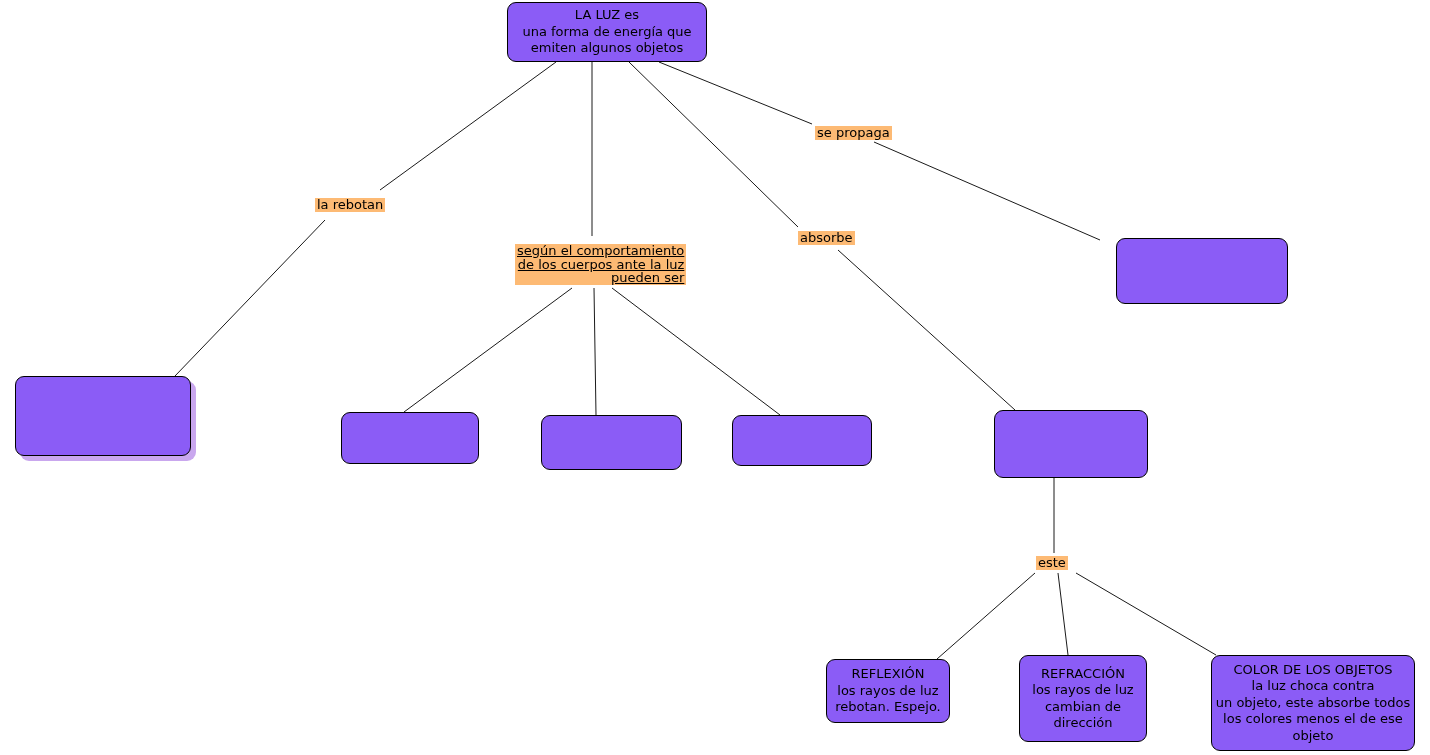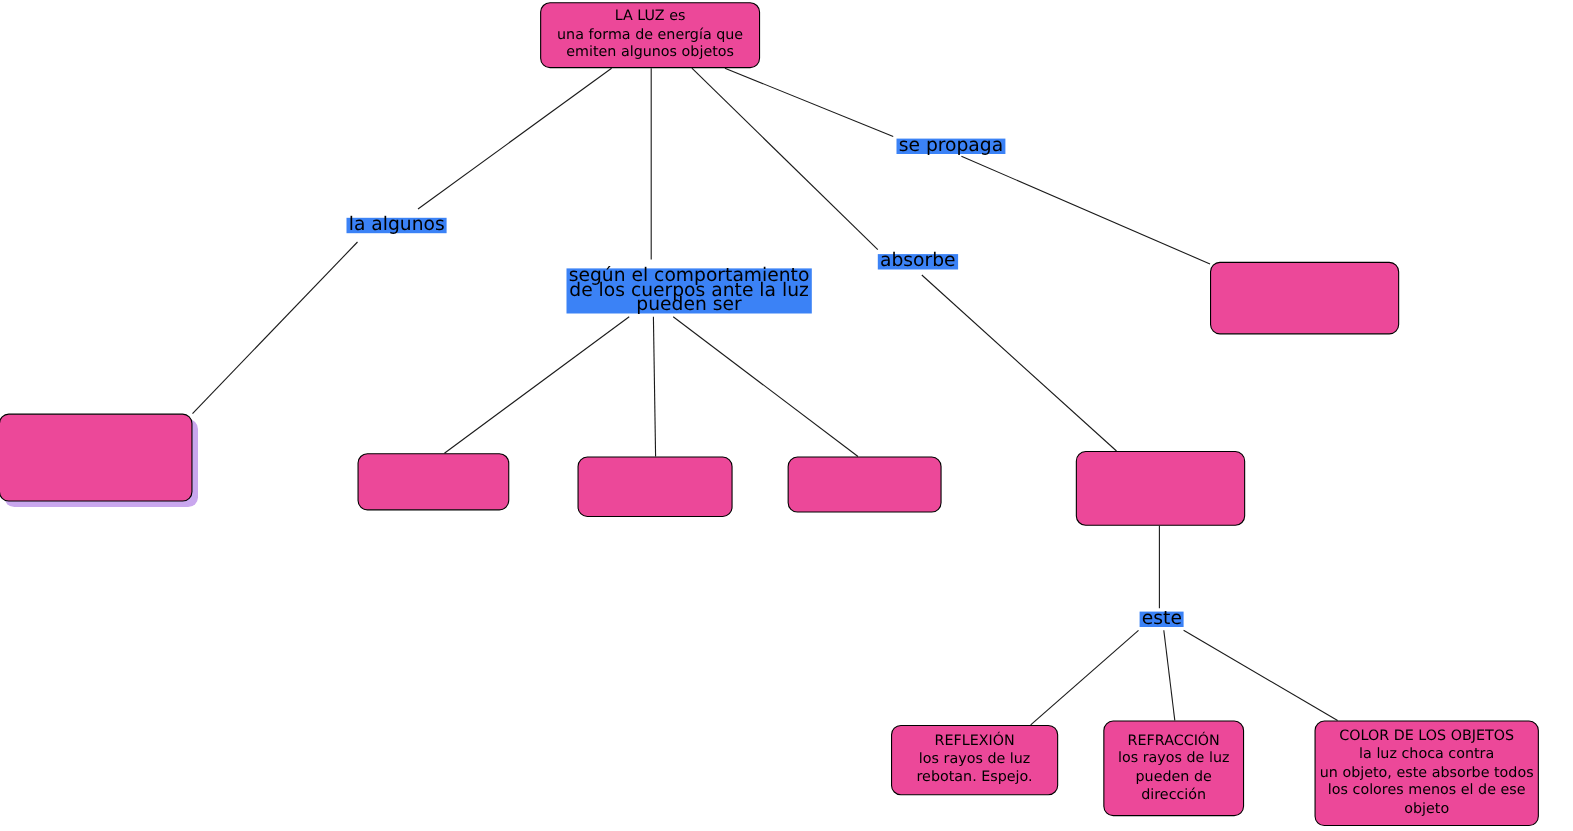--- a/index.html
+++ b/index.html
@@ -23,47 +23,48 @@
     position: absolute;
     left: 0;
     top: 0;
     width: 1430px;
     height: 755px;
     pointer-events: none;
   }
   .node {
     position: absolute;
     box-sizing: border-box;
-    background: #ec4899;
+    background: #8b5cf6;
     border: 1px solid #000000;
     border-radius: 9px;
     display: flex;
     align-items: center;
     justify-content: center;
     text-align: center;
     font-size: 13px;
     line-height: 16.5px;
     color: #000000;
     white-space: pre-line;
     z-index: 2;
+    margin-left: 16px;
   }
   .node.selected {
     box-shadow: 5px 5px 0 0 #c9a7ee;
     border-color: #000000;
   }
   .node.empty {
     white-space: normal;
   }
   .edge-label {
     position: absolute;
-    font-size: 17px;
+    font-size: 13px;
     line-height: 13.5px;
     color: #000000;
-    text-align: center;
-    background: #3b82f6;
+    text-align: right;
+    background: #fdba74;
     white-space: pre-line;
     z-index: 3;
     padding: 0 2px;
   }
 </style>
 </head>
 <body>
 
 <div id="canvas">
 
@@ -99,36 +100,36 @@
       </div>
       <div class="node empty" style="left: 525px; top: 415px; width: 141px; height: 55px;">
         <span></span>
       </div>
       <div class="node empty" style="left: 716px; top: 415px; width: 140px; height: 51px;">
         <span></span>
       </div>
       <div class="node empty" style="left: 978px; top: 410px; width: 154px; height: 68px;">
         <span></span>
       </div>
-      <div class="node" style="left: 810px; top: 659px; width: 152px; height: 64px; text-align: center;"><span>REFLEXIÓN
+      <div class="node" style="left: 810px; top: 659px; width: 124px; height: 64px; text-align: center;"><span>REFLEXIÓN
 los rayos de luz
 rebotan. Espejo.</span></div>
       <div class="node" style="left: 1003px; top: 655px; width: 128px; height: 87px;"><span>REFRACCIÓN
 los rayos de luz
-pueden de
+cambian de
 dirección</span></div>
       <div class="node" style="left: 1195px; top: 655px; width: 204px; height: 96px;"><span>COLOR DE LOS OBJETOS
 la luz choca contra
 un objeto, este absorbe todos
 los colores menos el de ese
 objeto</span></div>
     </div>
   <div id="label-layer">
-      <div class="edge-label" style="left: 315px; top: 198px;">la algunos</div>
-      <div class="edge-label" style="left: 515px; top: 244px;">según el comportamiento
+      <div class="edge-label" style="left: 315px; top: 198px;">la rebotan</div>
+      <div class="edge-label" style="left: 515px; top: 244px; text-decoration: underline;">según el comportamiento
 de los cuerpos ante la luz
 pueden ser</div>
       <div class="edge-label" style="left: 798px; top: 231px;">absorbe</div>
       <div class="edge-label" style="left: 815px; top: 126px;">se propaga</div>
       <div class="edge-label" style="left: 1036px; top: 556px;">este</div>
     </div>
 
 </div>
 
 </body></html>

